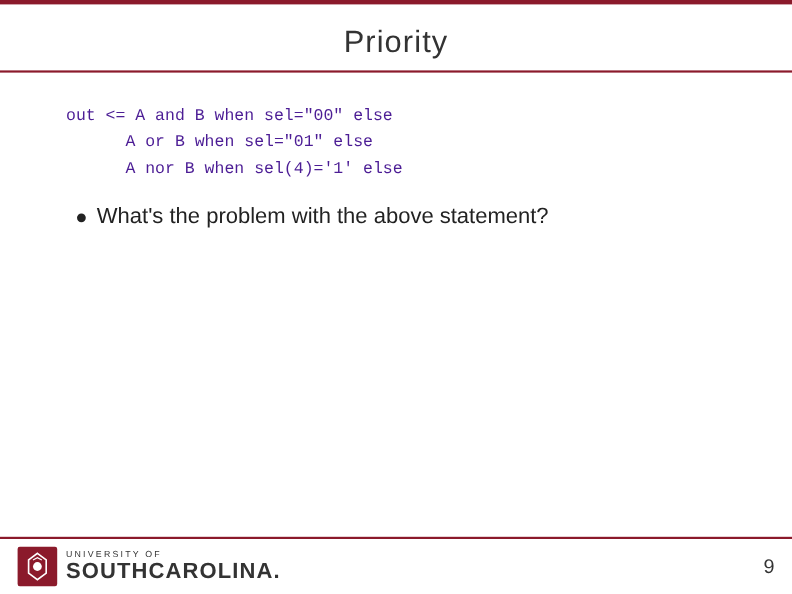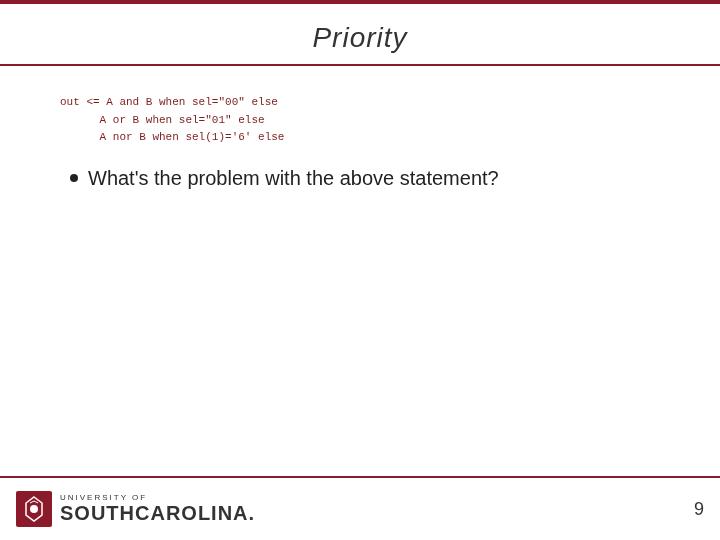--- a/index.html
+++ b/index.html
@@ -24,31 +24,30 @@
       padding: 18px 0 10px 0;
       text-align: center;
       border-bottom: 2px solid #8b1a2b;
     }
 
     .page-title {
       font-size: 28px;
       font-weight: normal;
       color: #333333;
       letter-spacing: 1px;
-      font-style: italic;
     }
 
     .content-area {
       padding: 28px 60px 20px 60px;
     }
 
     .code-block {
       font-family: 'Courier New', Courier, monospace;
-      font-size: 11px;
-      color: #7f1d1d;
+      font-size: 15px;
+      color: #4c1d95;
       line-height: 1.6;
       margin-bottom: 15px;
     }
 
     .code-block .line {
       display: block;
       white-space: pre;
     }
 
     .bullet-section {
@@ -75,21 +74,21 @@
     .footer {
       position: absolute;
       bottom: 0;
       left: 0;
       width: 100%;
       border-top: 2px solid #8b1a2b;
       display: flex;
       align-items: center;
       justify-content: space-between;
       padding: 6px 16px;
-      height: 64px;
+      height: 52px;
     }
 
     .footer-logo {
       display: flex;
       align-items: center;
       gap: 8px;
     }
 
     .logo-emblem {
       width: 36px;
@@ -139,21 +138,21 @@
 <div class="top-border"></div>
 
 <div class="header-area">
   <h1 class="page-title">Priority</h1>
 </div>
 
 <div class="content-area">
   <div class="code-block">
     <span class="line">out &lt;= A and B when sel="00" else</span>
     <span class="line">      A or B when sel="01" else</span>
-    <span class="line">      A nor B when sel(1)='6' else</span>
+    <span class="line">      A nor B when sel(4)='1' else</span>
   </div>
 
   <div class="bullet-section">
     <div class="bullet-item">
       <div class="bullet-dot"></div>
       <span>What's the problem with the above statement?</span>
     </div>
   </div>
 </div>
 

